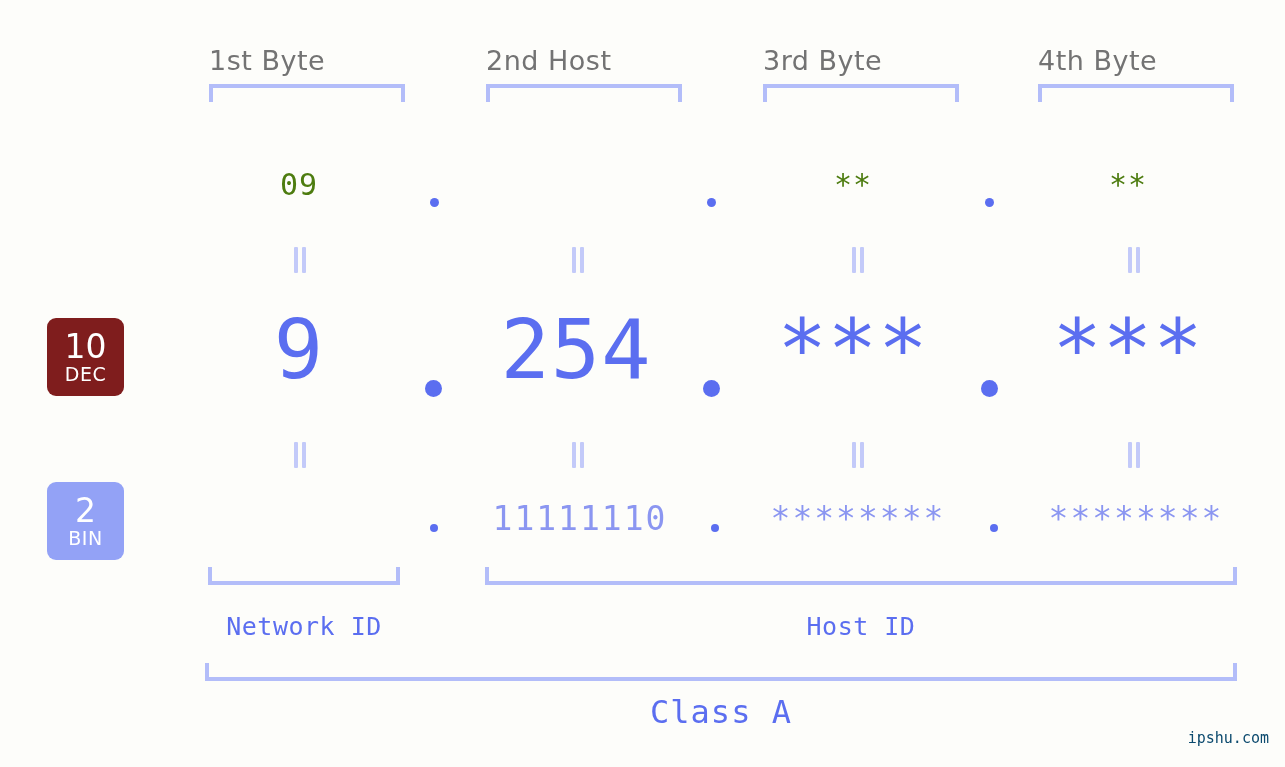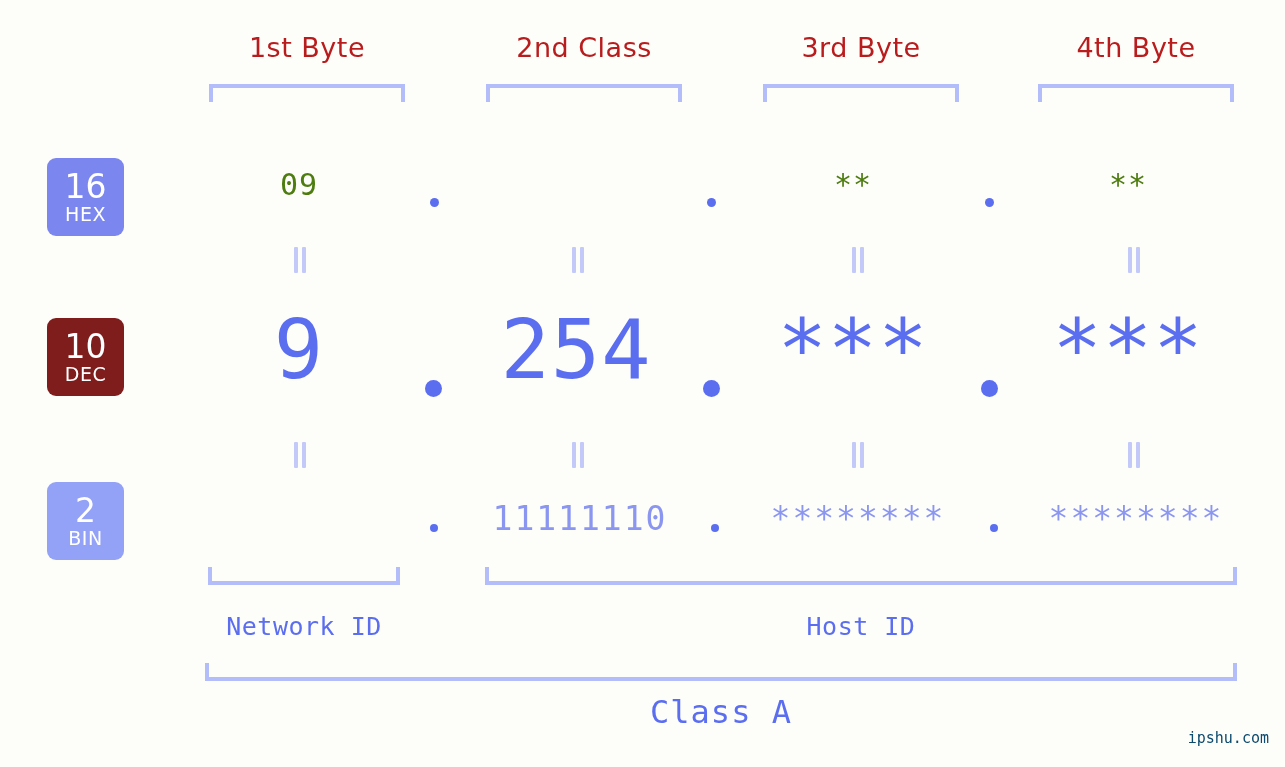--- a/index.html
+++ b/index.html
@@ -15,27 +15,26 @@
   }
   #stage {
     position: relative;
     width: 1285px;
     height: 767px;
   }
 
   
   .byte-header {
     position: absolute;
-    top: 28px;
+    top: 41px;
     height: 40px;
     line-height: 40px;
-    text-align: center;
     font-family: "DejaVu Sans", sans-serif;
     font-size: 27px;
-    color: #b91c1c;
+    color: #737373;
     letter-spacing: 0.5px;
     white-space: nowrap;
   }
 
   
   .bracket-top {
     position: absolute;
     top: 84px;
     height: 18px;
     border-top: 4px solid #b3bdf9;
@@ -185,33 +184,29 @@
     color: #0c4a6e;
     letter-spacing: 0px;
   }
 </style>
 </head>
 <body>
 
 <div id="stage">
 
   <div class="byte-header" style="left:209px; width:196px;">1st Byte</div>
-  <div class="byte-header" style="left:486px; width:196px;">2nd Class</div>
+  <div class="byte-header" style="left:486px; width:196px;">2nd Host</div>
   <div class="byte-header" style="left:763px; width:196px;">3rd Byte</div>
   <div class="byte-header" style="left:1038px; width:196px;">4th Byte</div>
 
   <div class="bracket-top" style="left:209px; width:196px;"></div>
   <div class="bracket-top" style="left:486px; width:196px;"></div>
   <div class="bracket-top" style="left:763px; width:196px;"></div>
   <div class="bracket-top" style="left:1038px; width:196px;"></div>
 
-  <div class="badge" id="badge-hex">
-    <span class="badge-num">16</span>
-    <span class="badge-label">HEX</span>
-  </div>
   <div class="badge" id="badge-dec">
     <span class="badge-num">10</span>
     <span class="badge-label">DEC</span>
   </div>
   <div class="badge" id="badge-bin">
     <span class="badge-num">2</span>
     <span class="badge-label">BIN</span>
   </div>
 
   <div class="cell hex-cell" style="left:209px; width:180px;">09</div>

